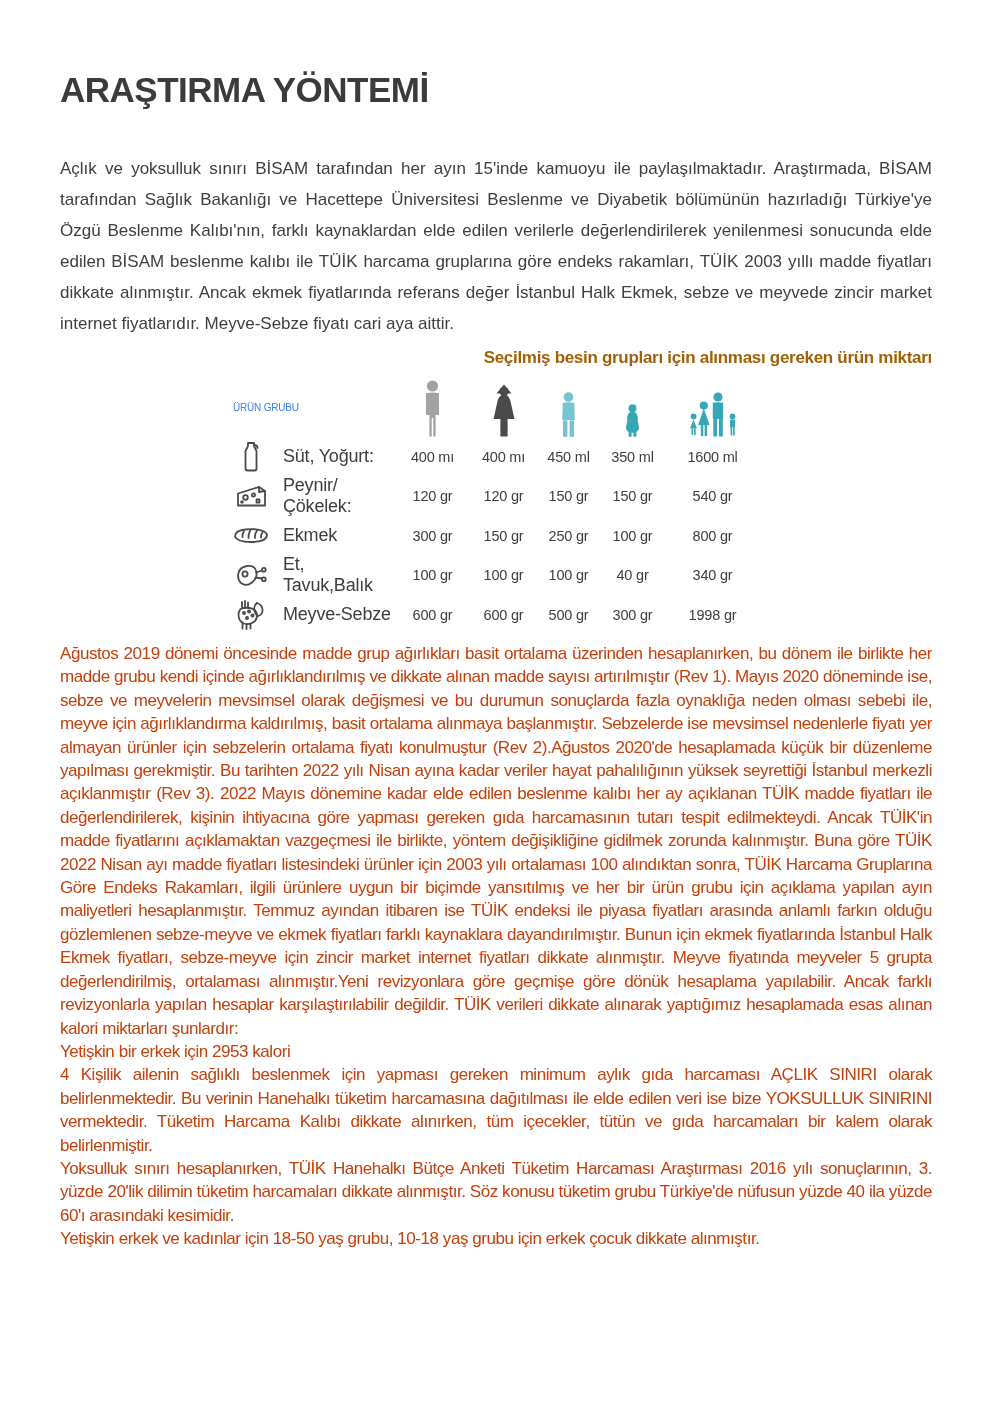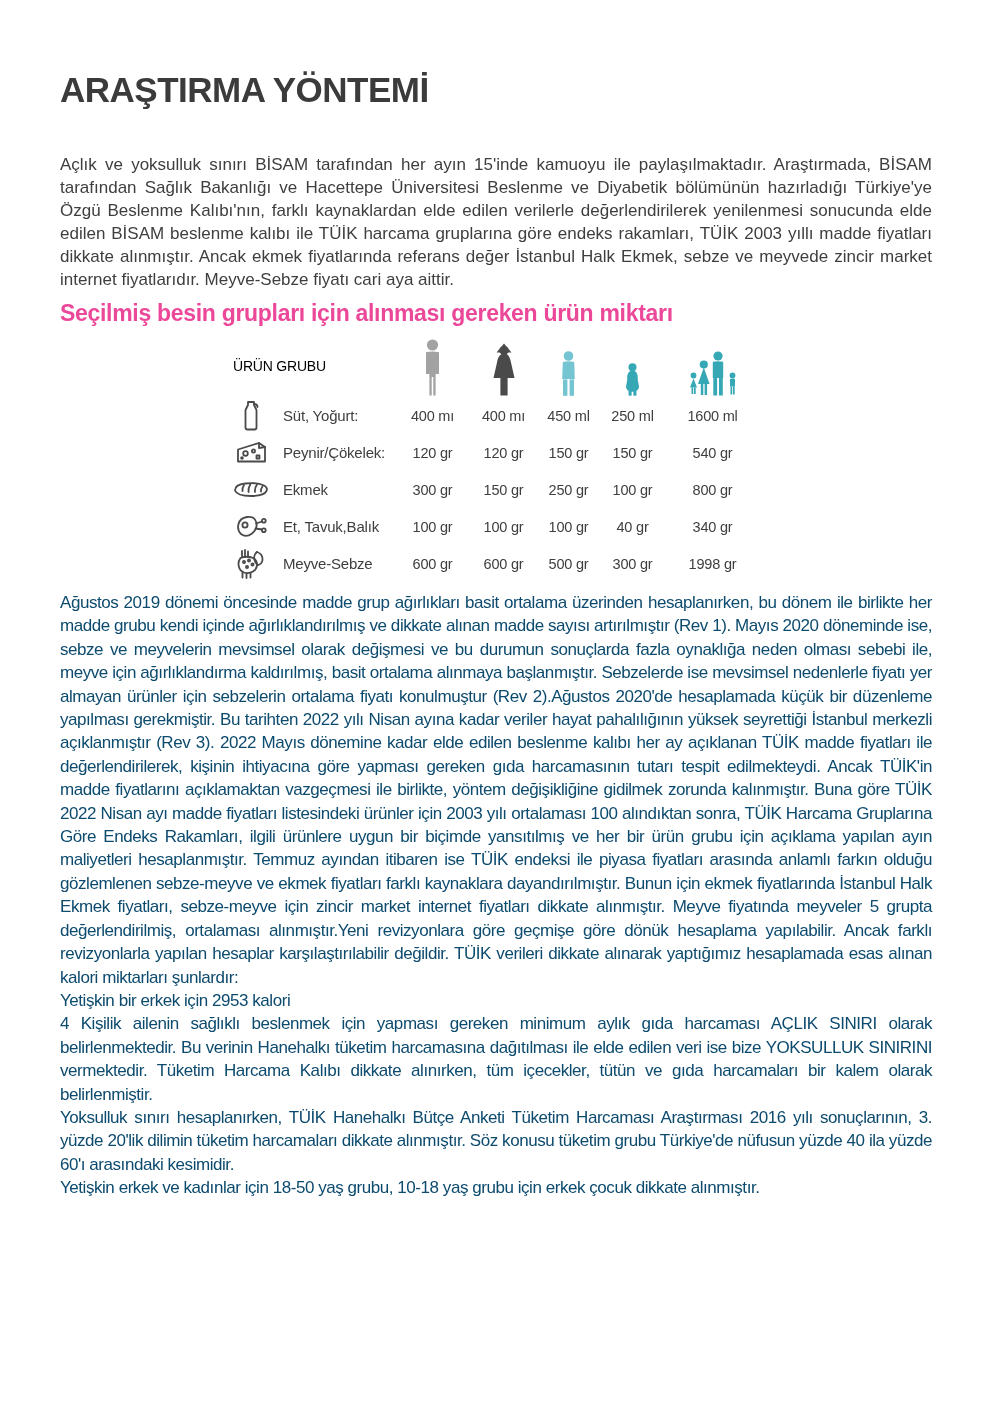--- a/index.html
+++ b/index.html
@@ -7,45 +7,45 @@
   .page {
     width: 992px; height: 1403px; margin: 0 auto; background: #ffffff;
     padding: 58px 60px 0 60px; overflow: hidden;
     font-family: "Liberation Sans", sans-serif; color: #3e3e3e;
   }
   h1.doc-title {
     margin: 14px 0 0 0; font-size: 35px; line-height: 1;
     font-weight: bold; color: #3b3b3b; letter-spacing: -0.5px;
   }
   p.intro {
-    margin: 46px 0 0 0; font-size: 17px; line-height: 23px;
+    margin: 46px 0 0 0; font-size: 17px; line-height: 31px;
     text-align: justify; color: #3e3e3e;
   }
   h2.figure-title {
-    margin: 9px 0 8px 0; text-align: left; font-size: 23px;
-    font-weight: bold; color: #ec4899; letter-spacing: -0.3px;
+    margin: 9px 0 8px 0; text-align: right; font-size: 17px;
+    font-weight: bold; color: #a16207; letter-spacing: -0.3px;
   }
   .grid {
     margin-left: 170px; display: grid;
     grid-template-columns: 42px 123px 75px 67px 63px 65px 95px;
     letter-spacing: -0.2px;
   }
   .g-cell { display: flex; align-items: center; min-height: 37px; }
   .hdr { height: 62px; align-items: flex-end; justify-content: center; padding-bottom: 1px; }
   .hdr-label {
     grid-column: 1 / 3; height: 62px; align-items: center;
-    padding-left: 3px; font-size: 14px; color: #000000;
+    padding-left: 3px; font-size: 10px; color: #3b82f6;
   }
   .row-icon { justify-content: center; }
-  .row-label { padding-left: 11px; font-size: 15px; }
+  .row-label { padding-left: 11px; font-size: 18px; }
   .row-val { justify-content: center; font-size: 14.5px; }
   .outline-icon { fill: none; stroke-width: 1.8; stroke-linecap: round; stroke-linejoin: round; }
   .bodytext {
     margin-top: 9px; font-size: 17px; line-height: 23.4px;
-    text-align: justify; letter-spacing: -0.45px; color: #0c4a6e;
+    text-align: justify; letter-spacing: -0.45px; color: #c2410c;
   }
   .bodytext p { margin: 0; }
   .calorie-line { text-align: left; }
 </style>
 </head>
 <body>
 
 <div class="page">
 
   <h1 class="doc-title">ARAŞTIRMA YÖNTEMİ</h1>
@@ -111,21 +111,21 @@
       <div class="g-cell row-icon">
         <svg class="outline-icon" width="22" height="32" viewBox="0 0 22 32" stroke="#4a4a4a">
           <path d="M8 2 L14 2 L14 5 L16.5 10 L16.5 27.5 Q16.5 29.5 14.5 29.5 L7.5 29.5 Q5.5 29.5 5.5 27.5 L5.5 10 L8 5 Z"></path>
           <path d="M14 4 Q17.5 4 17.5 7"></path>
         </svg>
       </div>
       <div class="g-cell row-label">Süt, Yoğurt:</div>
       <div class="g-cell row-val">400 mı</div>
       <div class="g-cell row-val">400 mı</div>
       <div class="g-cell row-val">450 ml</div>
-      <div class="g-cell row-val">250 ml</div>
+      <div class="g-cell row-val">350 ml</div>
       <div class="g-cell row-val">1600 ml</div>
 
       <div class="g-cell row-icon">
         <svg class="outline-icon" width="31" height="23" viewBox="0 0 31 23" stroke="#4a4a4a">
           <path d="M2 8.5 L23 2 L29 6 L29 20.5 L2 20.5 Z"></path>
           <path d="M23 2 L23 7 L29 6"></path>
           <circle cx="9.5" cy="12.5" r="2.3"></circle>
           <circle cx="17.5" cy="10" r="1.6"></circle>
           <rect x="20.5" y="14.5" width="3" height="3"></rect>
           <circle cx="6" cy="17" r="0.9"></circle>

